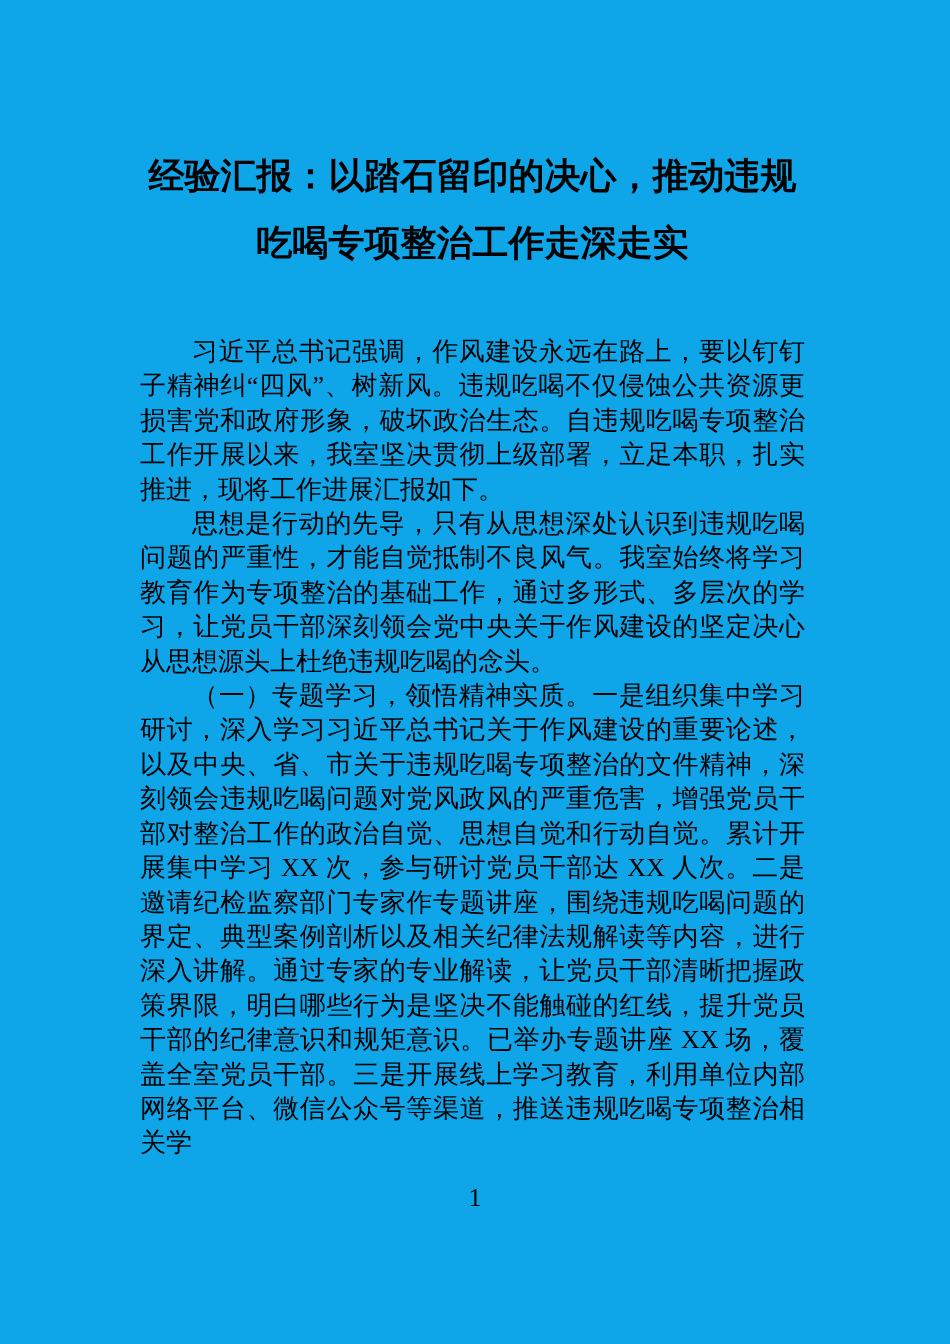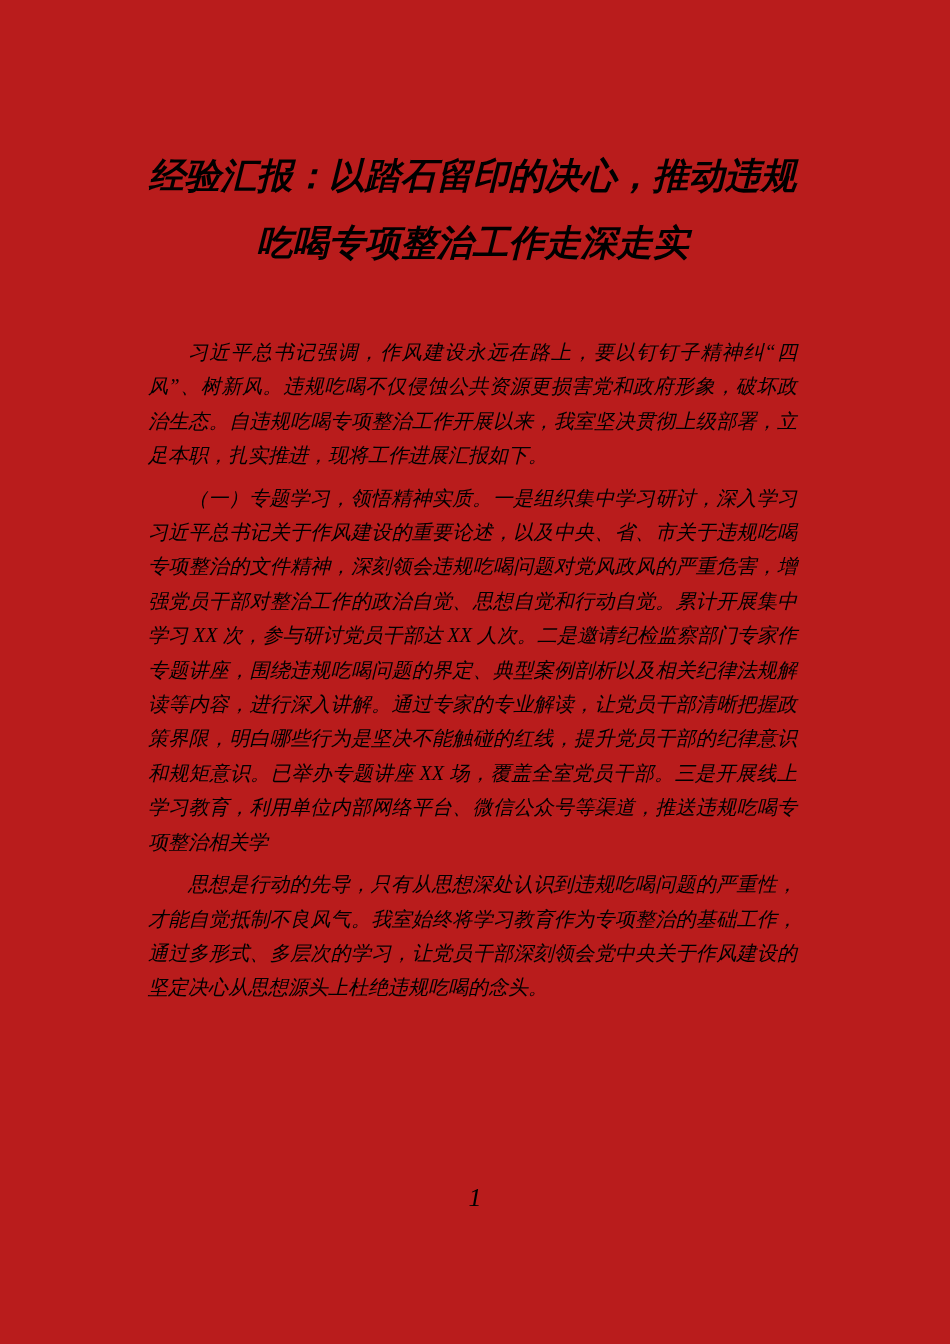--- a/index.html
+++ b/index.html
@@ -4,45 +4,44 @@
 <style>
   html, body {
     margin: 0;
     padding: 0;
     background: #ffffff;
   }
   .doc-page {
     position: relative;
     width: 950px;
     height: 1344px;
-    background: #b91c1c;
+    background: #0ea5e9;
     color: #000000;
     box-sizing: border-box;
     padding: 143px 145px 0 140px;
     overflow: hidden;
     font-family: "Liberation Serif", "DejaVu Serif", serif;
-    font-style: italic;
   }
   .doc-title {
     margin: 0 0 58px 0;
     font-family: "Liberation Serif", "DejaVu Serif", serif;
     font-size: 36px;
     font-weight: 700;
     line-height: 67px;
     text-align: center;
     color: #000000;
   }
   .doc-body {
     font-size: 26px;
     line-height: 34.4px;
   }
   .para {
-    margin: 8px;
+    margin: 0;
     font-family: "Liberation Serif", "DejaVu Serif", serif;
-    font-size: 20px;
+    font-size: 26px;
     line-height: 34.4px;
     text-align: justify;
     text-justify: inter-ideograph;
     text-indent: 2em;
     color: #000000;
     word-break: break-all;
   }
   .para.heading {
     font-weight: 700;
     text-align: left;
@@ -64,21 +63,21 @@
 
 <div class="doc-page">
 
   <h1 class="doc-title">经验汇报：以踏石留印的决心，推动违规吃喝专项整治工作走深走实</h1>
 
   <div class="doc-body">
 
     <p class="para">习近平总书记强调，作风建设永远在路上，要以钉钉子精神纠“四风”、树新风。违规吃喝不仅侵蚀公共资源更损害党和政府形象，破坏政治生态。自违规吃喝专项整治工作开展以来，我室坚决贯彻上级部署，立足本职，扎实推进，现将工作进展汇报如下。</p>
 
 
+    <p class="para">思想是行动的先导，只有从思想深处认识到违规吃喝问题的严重性，才能自觉抵制不良风气。我室始终将学习教育作为专项整治的基础工作，通过多形式、多层次的学习，让党员干部深刻领会党中央关于作风建设的坚定决心从思想源头上杜绝违规吃喝的念头。</p>
+
     <p class="para">（一）专题学习，领悟精神实质。一是组织集中学习研讨，深入学习习近平总书记关于作风建设的重要论述，以及中央、省、市关于违规吃喝专项整治的文件精神，深刻领会违规吃喝问题对党风政风的严重危害，增强党员干部对整治工作的政治自觉、思想自觉和行动自觉。累计开展集中学习 XX 次，参与研讨党员干部达 XX 人次。二是邀请纪检监察部门专家作专题讲座，围绕违规吃喝问题的界定、典型案例剖析以及相关纪律法规解读等内容，进行深入讲解。通过专家的专业解读，让党员干部清晰把握政策界限，明白哪些行为是坚决不能触碰的红线，提升党员干部的纪律意识和规矩意识。已举办专题讲座 XX 场，覆盖全室党员干部。三是开展线上学习教育，利用单位内部网络平台、微信公众号等渠道，推送违规吃喝专项整治相关学</p>
-
-    <p class="para">思想是行动的先导，只有从思想深处认识到违规吃喝问题的严重性，才能自觉抵制不良风气。我室始终将学习教育作为专项整治的基础工作，通过多形式、多层次的学习，让党员干部深刻领会党中央关于作风建设的坚定决心从思想源头上杜绝违规吃喝的念头。</p>
 
   </div>
 
   <div class="page-number">1</div>
 
 </div>
 
 </body></html>

